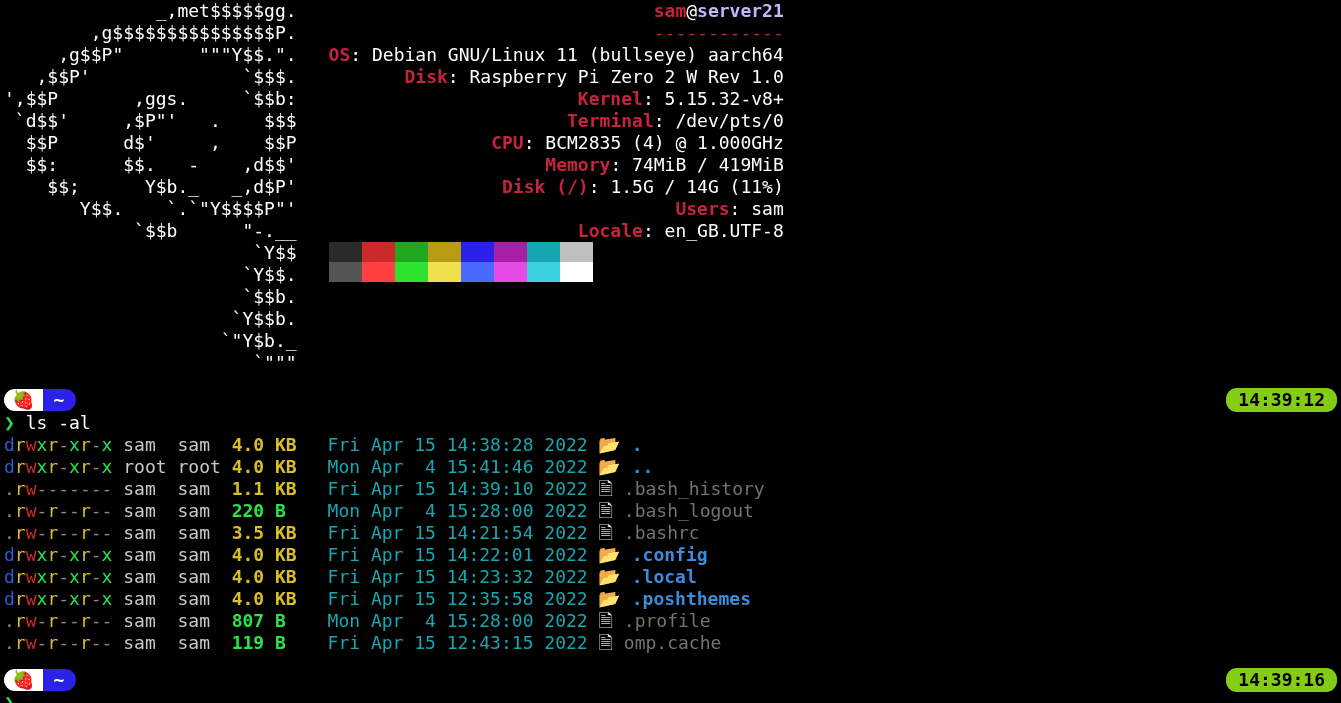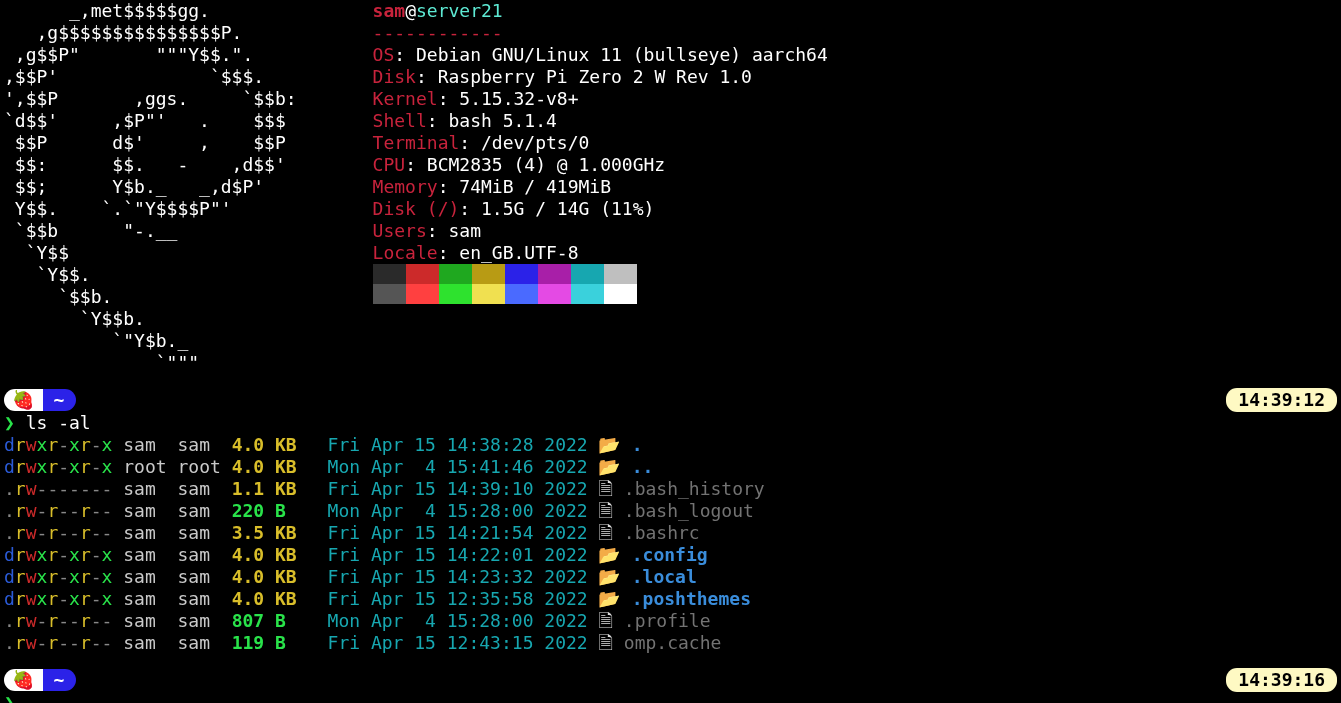--- a/index.html
+++ b/index.html
@@ -1,34 +1,34 @@
 <!DOCTYPE html>
 <html><head>
 <meta charset="utf-8">
 <style>
   html,body{margin:0;padding:0;background:#000;color:#fff;width:1341px;height:703px;overflow:hidden;}
   body{font-family:"DejaVu Sans Mono","Menlo","Consolas",monospace;font-size:18px;line-height:22px;}
   .term{padding:0 4px;}
-  .top{display:flex;gap:76px;}
+  .top{display:flex;gap:32px;text-align:right;}
   pre{margin:0;font-family:inherit;font-size:inherit;line-height:inherit;}
   .ascii{white-space:pre;color:#fff;}
   .info .line{white-space:pre;}
-  .info .k{color:#c8233c;font-weight:normal;}
+  .info .k{color:#c8233c;font-weight:bold;}
   .info .d{color:#c8233c;}
   .info .user{color:#c8233c;font-weight:bold;}
   .info .at{color:#fff;}
-  .info .host{color:#5eead4;font-weight:normal;}
+  .info .host{color:#c4b5fd;font-weight:bold;}
   .sw-row{display:flex;}
   .sw{width:33px;height:20px;}
   .prompt-row{display:flex;align-items:center;justify-content:space-between;height:24px;margin-top:14px;}
   .prompt-left{display:flex;align-items:center;}
   .pill{display:inline-flex;align-items:center;justify-content:center;color:#000;font-weight:bold;height:22px;}
   .pill-white{background:#fff;border-radius:11px 0 0 11px;padding:0 10px 0 8px;}
   .pill-blue{background:#2b22e8;color:#fff;border-radius:0 11px 11px 0;padding:0 12px 0 10px;margin-left:-1px;}
-  .time-pill{background:#fef9c3;color:#000;font-weight:bold;border-radius:11px;padding:1px 12px;}
+  .time-pill{background:#84cc16;color:#000;font-weight:bold;border-radius:11px;padding:1px 12px;}
   .cmd-line{white-space:pre;}
   .ps1{color:#29e34a;}
   .ls{margin-top:0;}
   .row{white-space:pre;}
   .perm-d{color:#2b5bd7;}
   .perm-dot{color:#888;}
   .perm-r{color:#d9be2a;}
   .perm-w{color:#cc2a2a;}
   .perm-x{color:#29e34a;}
   .perm-dash{color:#888;}
@@ -65,21 +65,20 @@
           `"Y$b._
               `"""</pre>
 
     <div class="info">
       <div class="line"><span class="user">sam</span><span class="at">@</span><span class="host">server21</span></div>
       <div class="line d">------------</div>
       <div id="info-fields">
           <div class="line"><span class="k">OS</span>: Debian GNU/Linux 11 (bullseye) aarch64</div>
           <div class="line"><span class="k">Disk</span>: Raspberry Pi Zero 2 W Rev 1.0</div>
           <div class="line"><span class="k">Kernel</span>: 5.15.32-v8+</div>
-          <div class="line"><span class="k">Shell</span>: bash 5.1.4</div>
           <div class="line"><span class="k">Terminal</span>: /dev/pts/0</div>
           <div class="line"><span class="k">CPU</span>: BCM2835 (4) @ 1.000GHz</div>
           <div class="line"><span class="k">Memory</span>: 74MiB / 419MiB</div>
           <div class="line"><span class="k">Disk (/)</span>: 1.5G / 14G (11%)</div>
           <div class="line"><span class="k">Users</span>: sam</div>
           <div class="line"><span class="k">Locale</span>: en_GB.UTF-8</div>
         </div>
       <div>
         <div class="sw-row" id="sw-top">
             <div class="sw" style="background: rgb(42, 42, 42);"></div>

